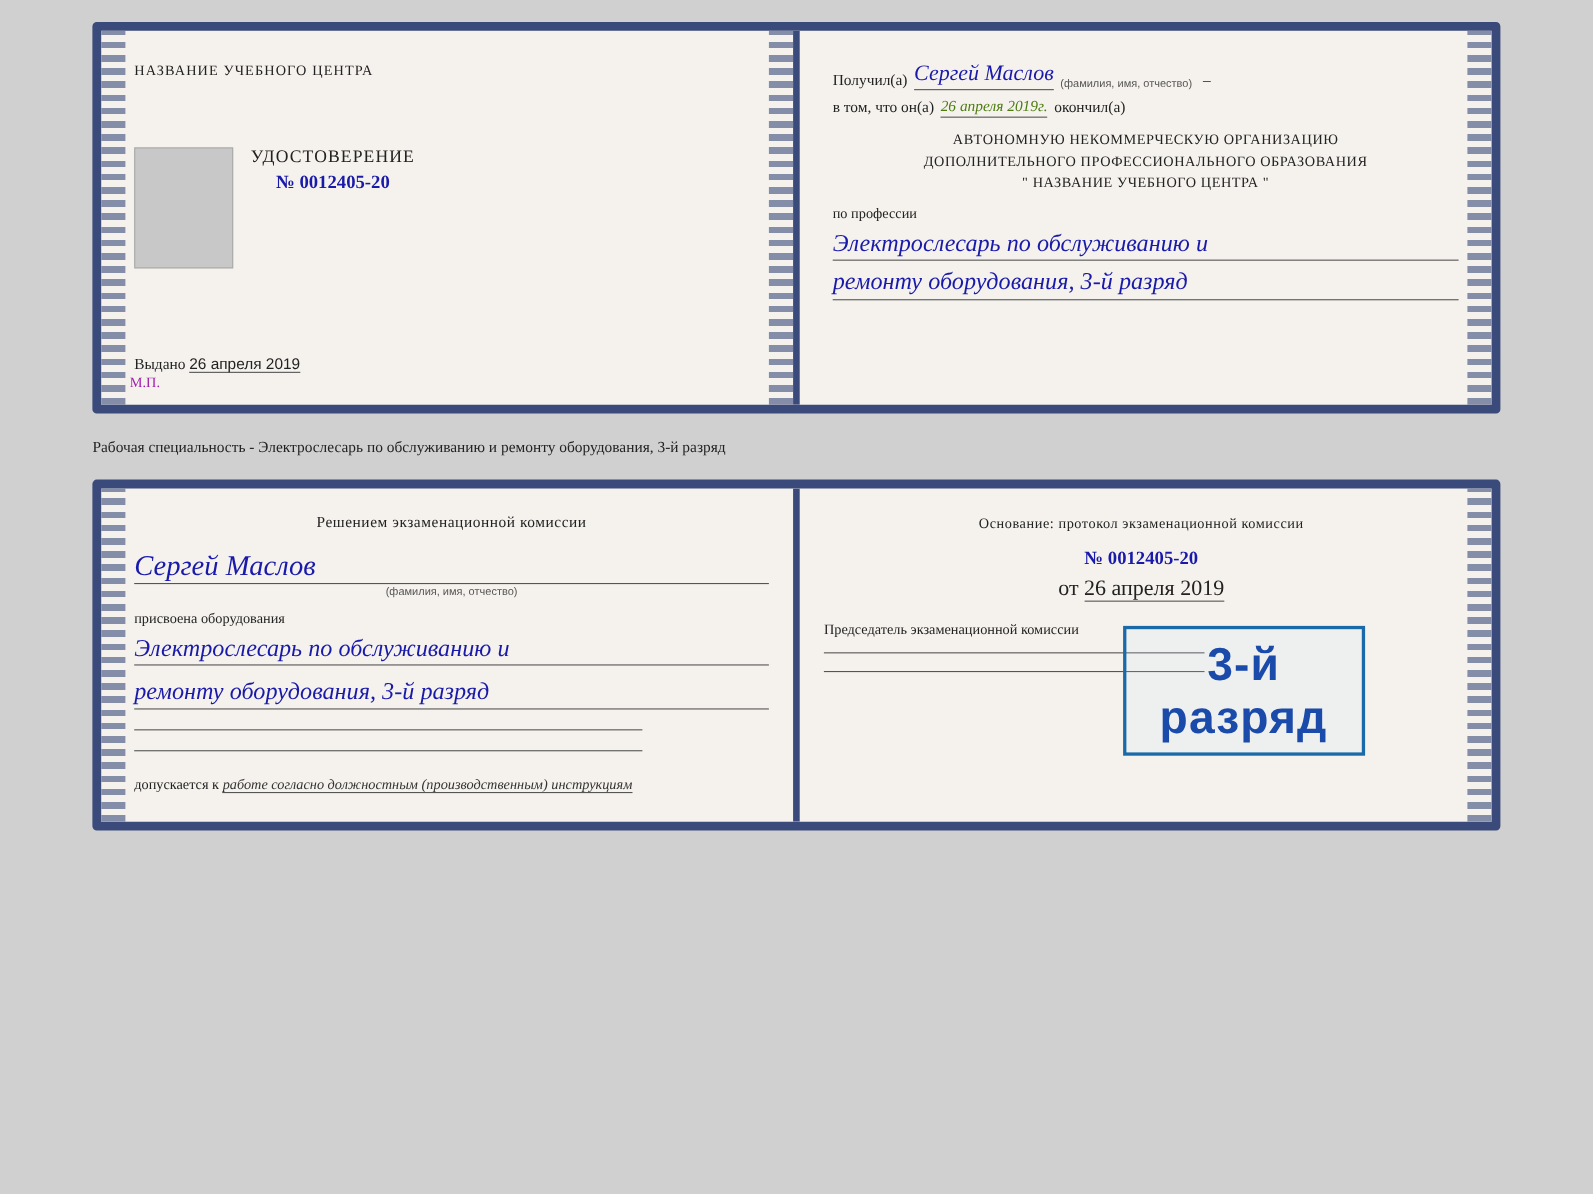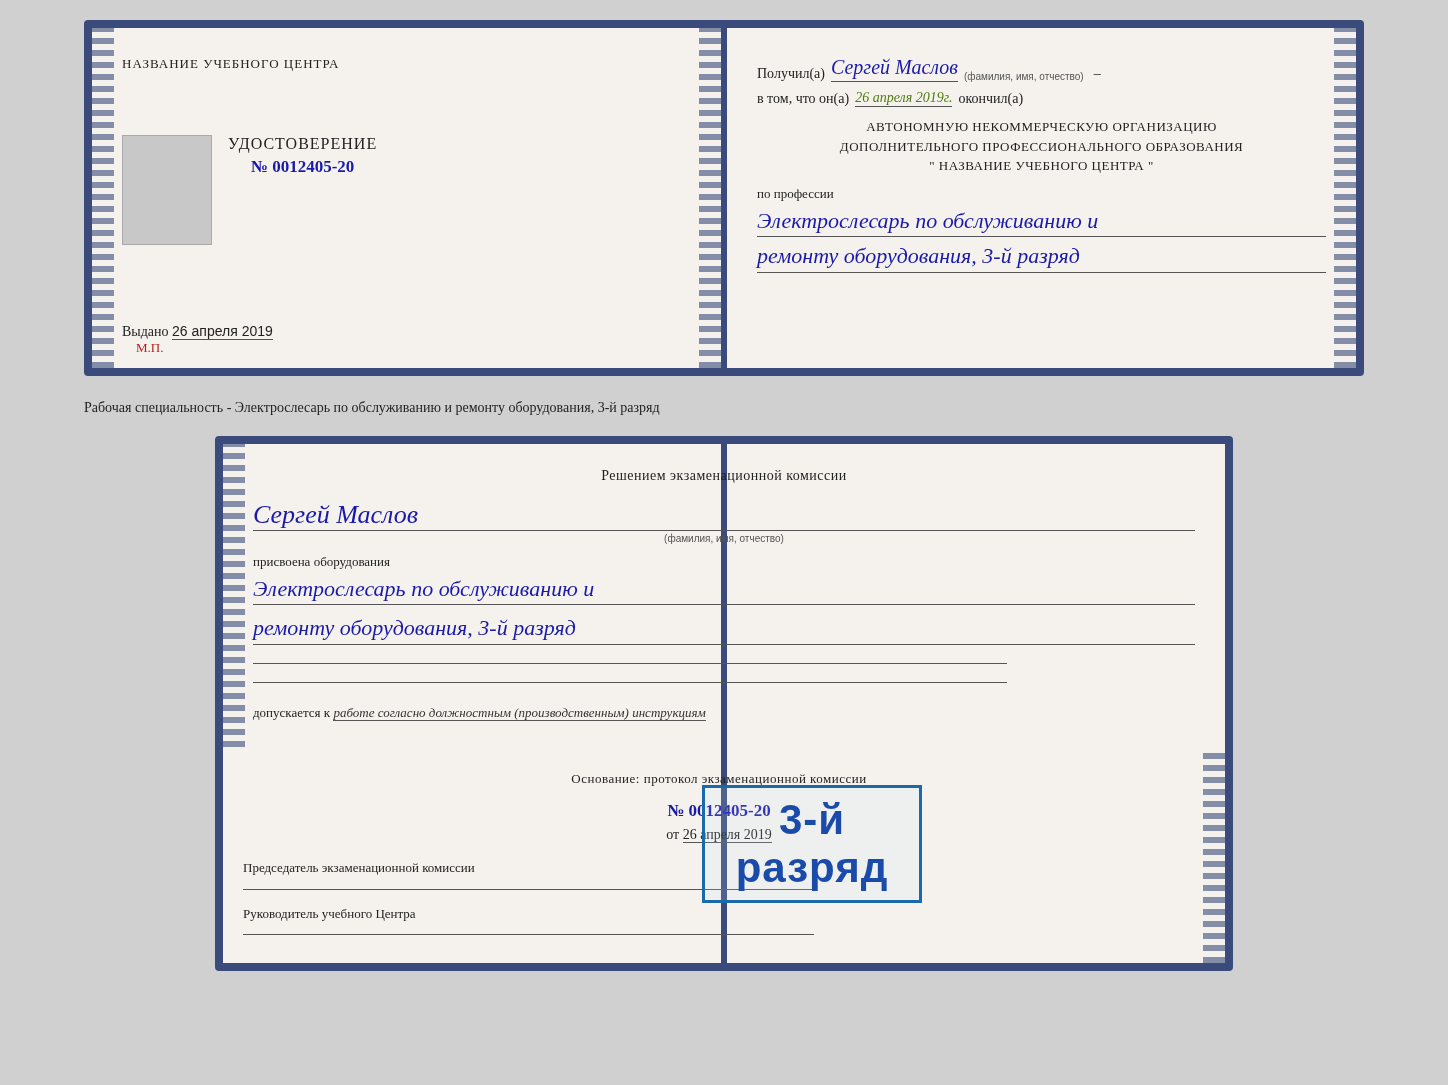--- a/index.html
+++ b/index.html
@@ -127,24 +127,24 @@
     .vydano-date {
       font-family: 'Arial', sans-serif;
       font-size: 14px;
       color: #222;
       border-bottom: 1px solid #555;
       display: inline;
     }
 
     .mp-label {
       font-size: 13px;
-      color: #b91c1c;
+      color: #a21caf;
       position: absolute;
       bottom: 12px;
-      left: 44px;
+      left: 26px;
     }
 
     
     .poluchil-line {
       font-size: 14px;
       color: #222;
       margin-bottom: 6px;
       display: flex;
       align-items: flex-end;
       gap: 6px;
@@ -222,28 +222,27 @@
     .middle-label {
       width: 1280px;
       font-size: 14px;
       color: #222;
       padding: 6px 0 2px 0;
       line-height: 1.4;
     }
 
     
     .bottom-card {
-      width: 1018px;
+      width: 1280px;
       background: #f5f2ed;
       border: 8px solid #3a4a7a;
       border-radius: 4px;
       display: flex;
       position: relative;
       overflow: hidden;
-      flex-direction: column;
     }
 
     .bottom-card::before {
       content: '';
       position: absolute;
       top: 0; left: 50%; bottom: 0;
       width: 6px;
       background: #3a4a7a;
       transform: translateX(-50%);
     }
@@ -342,21 +341,21 @@
     .protocol-number {
       text-align: center;
       font-size: 17px;
       color: #1a1aaa;
       font-weight: bold;
       margin-bottom: 6px;
     }
 
     .ot-date {
       text-align: center;
-      font-size: 14px;
+      font-size: 20px;
       color: #222;
       margin-bottom: 16px;
     }
 
     .ot-date-val {
       border-bottom: 1px solid #555;
       display: inline;
     }
 
     .predsedatel-section {
@@ -518,21 +517,20 @@
         <span>от</span>
         <span class="ot-date-val">26 апреля 2019</span>
       </div>
 
       <div class="predsedatel-section">
         <div>Председатель экзаменационной комиссии</div>
         <div class="predsedatel-sig"></div>
       </div>
 
       <div class="rukovoditel-section">
-        <div>Руководитель учебного Центра</div>
         <div class="rukovoditel-sig"></div>
       </div>
 
       <div class="stamp">
         <span class="stamp-main">3-й разряд</span>
       </div>
 
     </div>
   </div>
 

